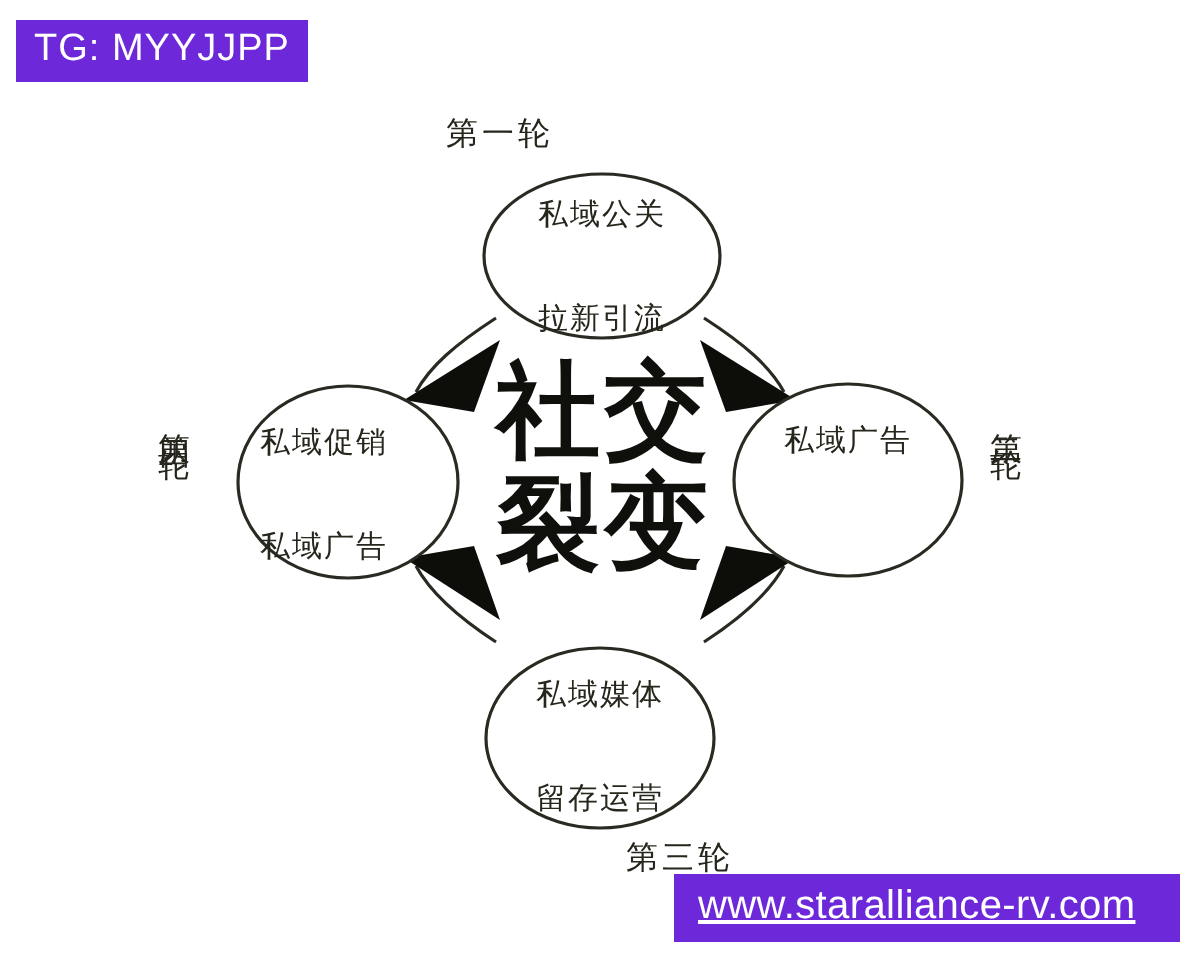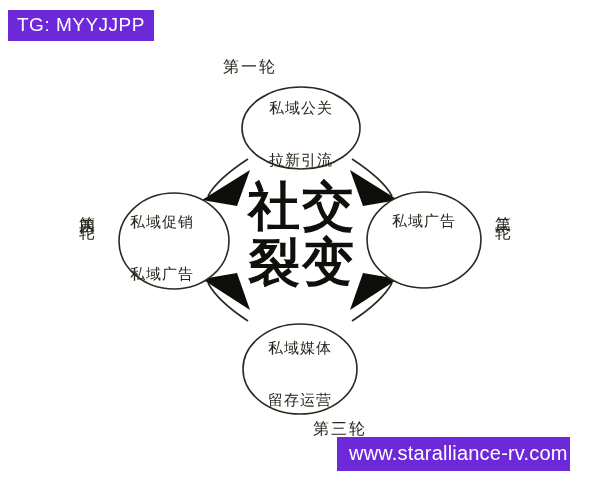--- a/index.html
+++ b/index.html
@@ -108,23 +108,24 @@
   #wm-tg {
     left: 8px;
     top: 10px;
     padding: 4px 9px 5px 9px;
     font-size: 19px;
     letter-spacing: 0.5px;
   }
   #wm-site {
     left: 337px;
     top: 437px;
-    padding: 5px 2px 6px 12px;
+    padding: 5px 22px 6px 12px;
     font-size: 20px;
     letter-spacing: 0.2px;
+    text-decoration: underline;
   }
 </style>
 </head>
 <body>
 
 <div id="stage">
 
   <svg id="diagram" viewBox="0 0 600 480">
 
     <path class="arc-path" d="M 352,159 C 372,172 385,183 392,196"></path>

